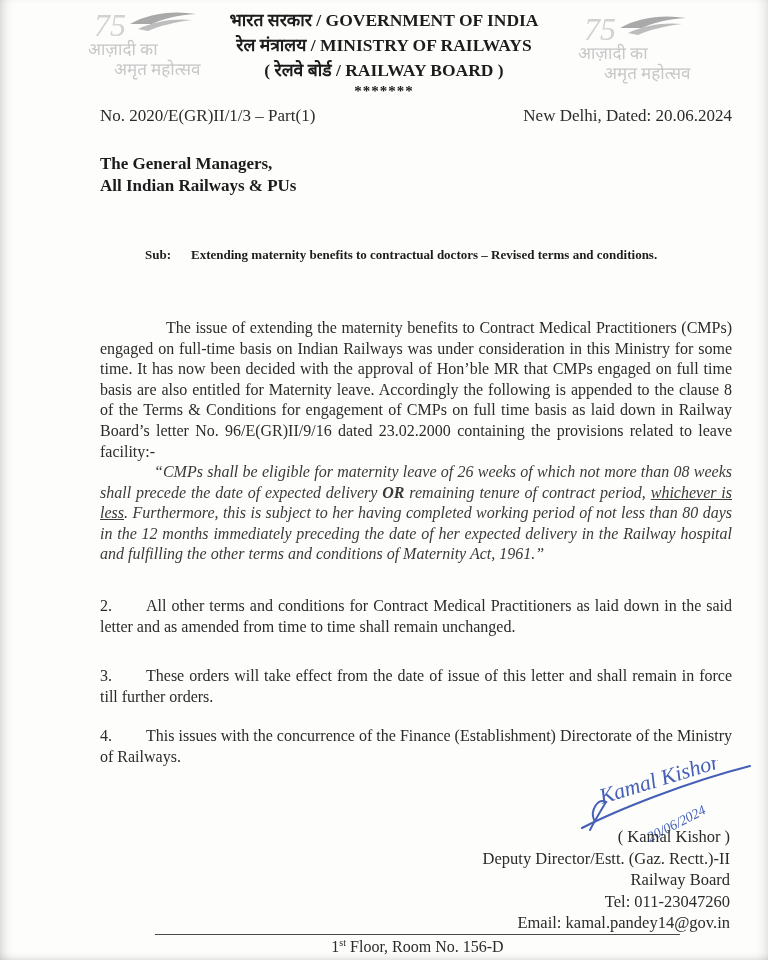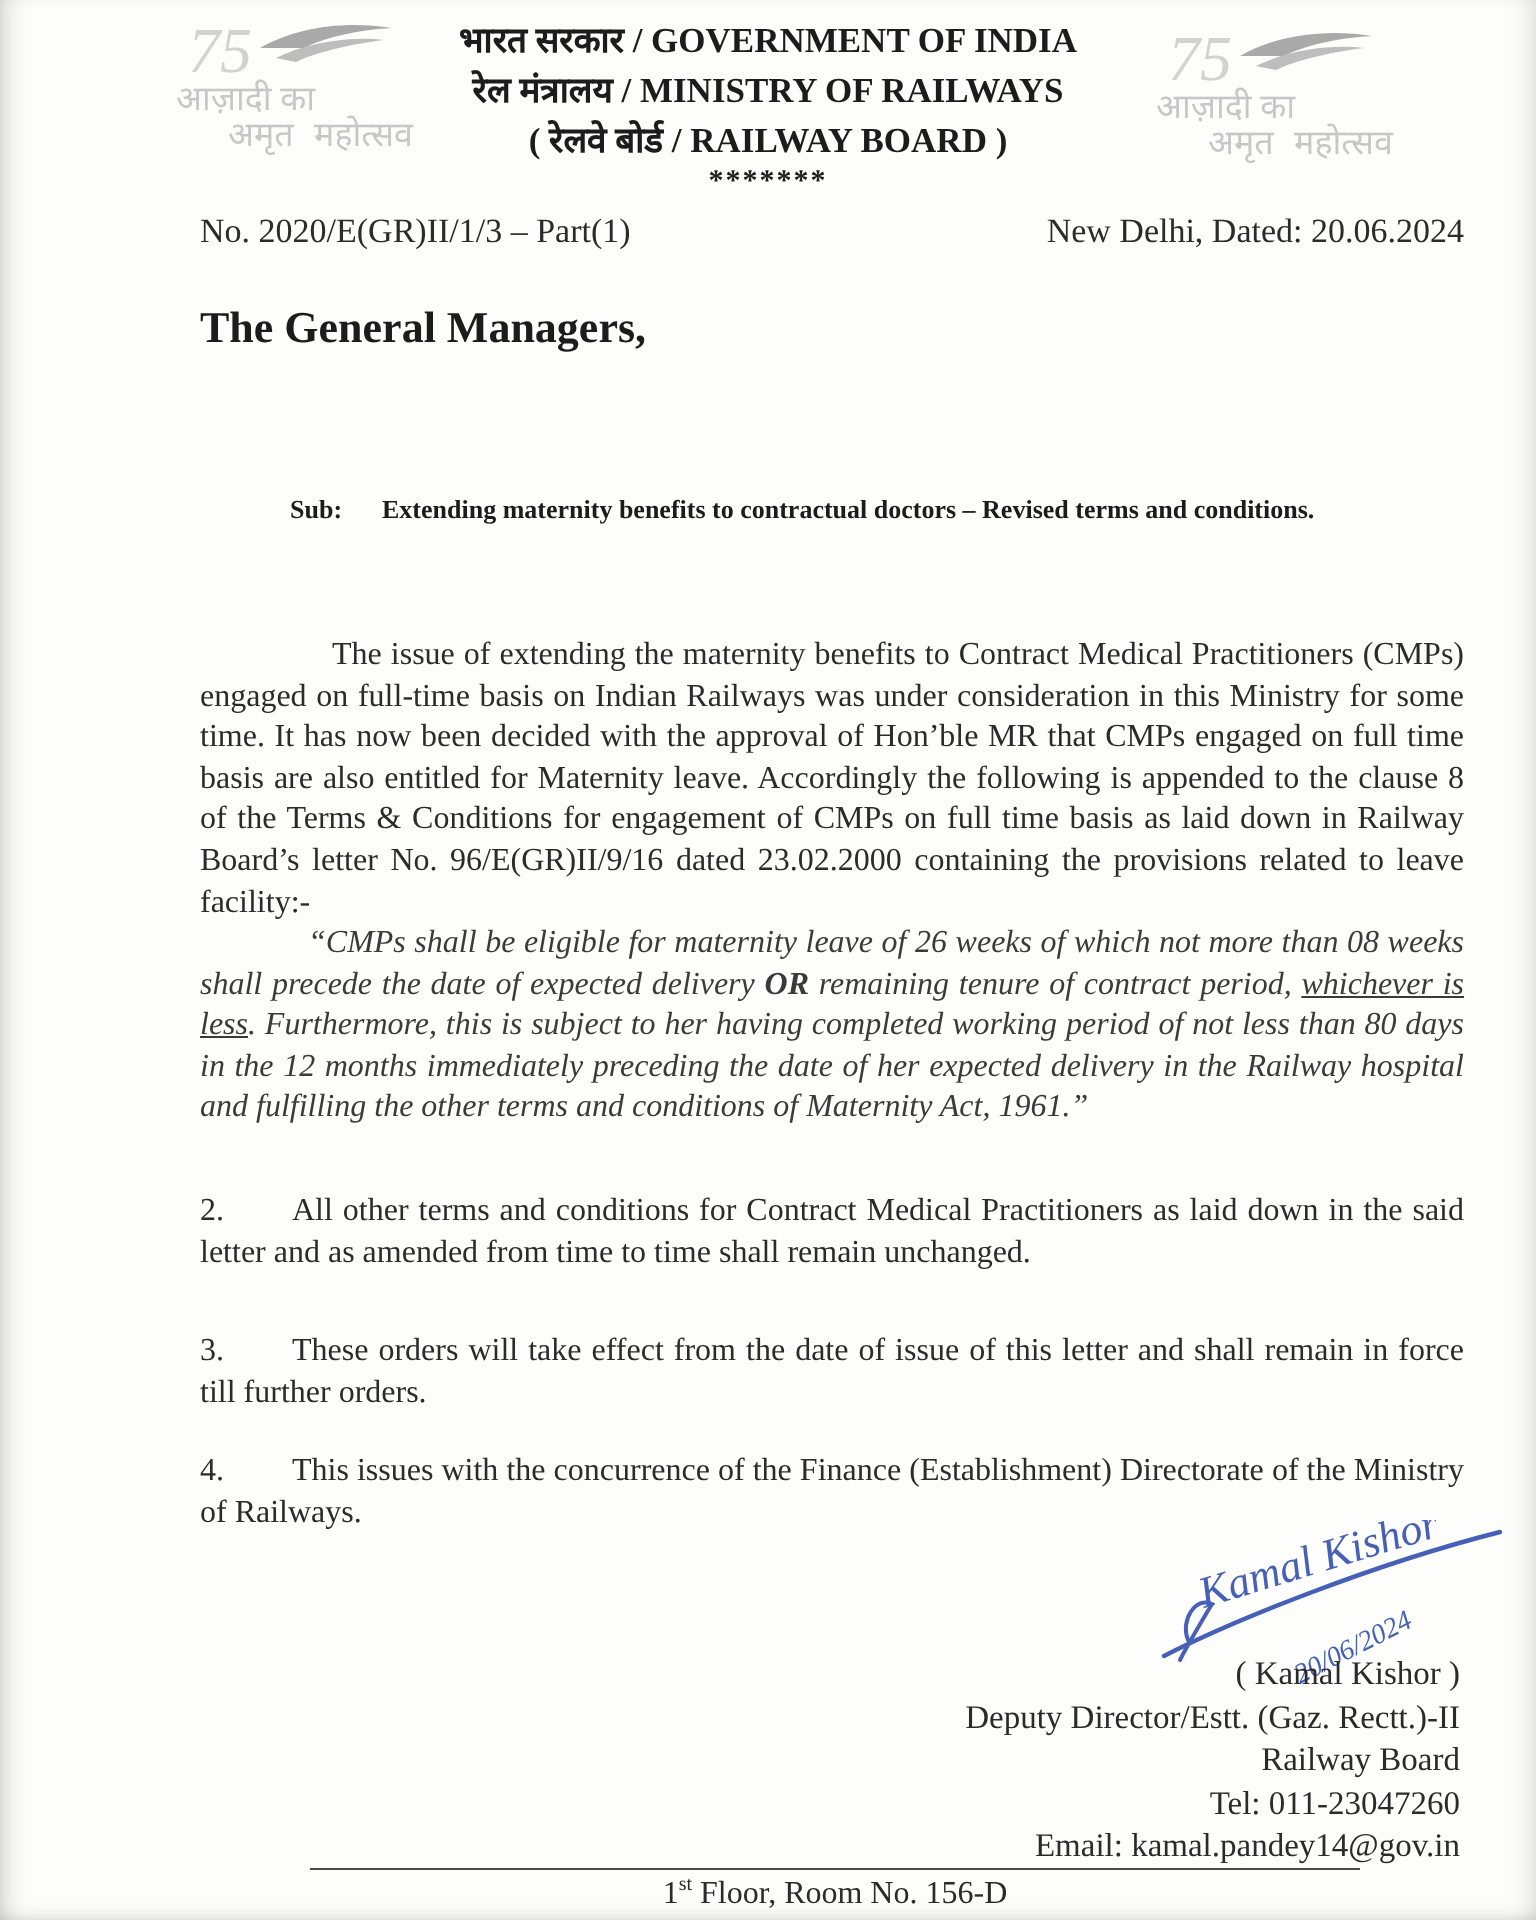--- a/index.html
+++ b/index.html
@@ -5,34 +5,34 @@
   html,body{margin:0;padding:0;background:#e8e8e6;}
   .page{
     position:relative;width:768px;height:960px;margin:0 auto;
     background:#fdfdfc;overflow:hidden;
     font-family:"Liberation Serif","DejaVu Serif",serif;color:#2b2b2b;
     box-shadow:inset 10px 0 14px -10px rgba(0,0,0,.25), inset -10px 0 14px -10px rgba(0,0,0,.18), inset 0 -8px 10px -8px rgba(0,0,0,.15);
   }
   
   .wm{position:absolute;width:170px;color:#c7c7c7;line-height:20px;font-size:17px;
       font-family:"Liberation Serif","DejaVu Serif",serif;}
-  .wm .l2{margin-left:26px;font-family:Liberation Mono, monospace;}
+  .wm .l2{margin-left:26px;}
   .wm-left{left:88px;top:6px;}
   .wm-right{left:578px;top:10px;}
   .wm svg{display:block;margin-left:4px;}
   
   .header{position:absolute;top:8px;left:0;width:768px;text-align:center;
           font-weight:bold;font-size:17.5px;line-height:25px;color:#1c1c1c;}
   .header .stars{font-size:15px;letter-spacing:1px;line-height:16px;}
   
   .refrow{position:absolute;top:106px;left:100px;width:632px;display:flex;
           justify-content:space-between;font-size:17px;}
   
   .recipient{position:absolute;top:153px;left:100px;font-weight:bold;
-             font-size:22px;line-height:21.5px;color:#1c1c1c;}
+             font-size:17px;line-height:21.5px;color:#1c1c1c;}
   
   .subject{position:absolute;top:243px;left:145px;width:587px;display:grid;
            grid-template-columns:46px 1fr;font-weight:bold;font-size:13px;
            line-height:23px;color:#1c1c1c;}
   
   .para{position:absolute;left:100px;width:632px;margin:0;text-align:justify;
         font-size:16px;line-height:20.6px;}
   .p1{top:298px;text-indent:66px;margin-top:20px;}
   .quote{top:462px;font-style:italic;text-indent:54px;color:#3a3a3a;}
   .quote .u{text-decoration:underline;}
@@ -86,20 +86,21 @@
     <div class="stars">*******</div>
   </div>
 
   <div class="refrow">
     <span>No. 2020/E(GR)II/1/3 – Part(1)</span>
     <span>New Delhi, Dated: 20.06.2024</span>
   </div>
 
   <div class="recipient">
     <div>The General Managers,</div>
+    <div>All Indian Railways &amp; PUs</div>
   </div>
 
   <div class="subject">
     <span>Sub:</span>
     <span>Extending maternity benefits to contractual doctors – Revised terms and conditions.</span>
   </div>
 
   <p class="para p1">The issue of extending the maternity benefits to Contract Medical Practitioners (CMPs) engaged on full-time basis on Indian Railways was under consideration in this Ministry for some time. It has now been decided with the approval of Hon’ble MR that CMPs engaged on full time basis are also entitled for Maternity leave. Accordingly the following is appended to the clause 8 of the Terms &amp; Conditions for engagement of CMPs on full time basis as laid down in Railway Board’s letter No. 96/E(GR)II/9/16 dated 23.02.2000 containing the provisions related to leave facility:-</p>
 
   <p class="para quote"><span>“CMPs shall be eligible for maternity leave of 26 weeks of which not more than 08 weeks shall precede the date of expected delivery </span><b>OR</b><span> remaining tenure of contract period, </span><span class="u">whichever is less</span><span>. Furthermore, this is subject to her having completed working period of not less than 80 days in the 12 months immediately preceding the date of her expected delivery in the Railway hospital and fulfilling the other terms and conditions of Maternity Act, 1961.”</span></p>

